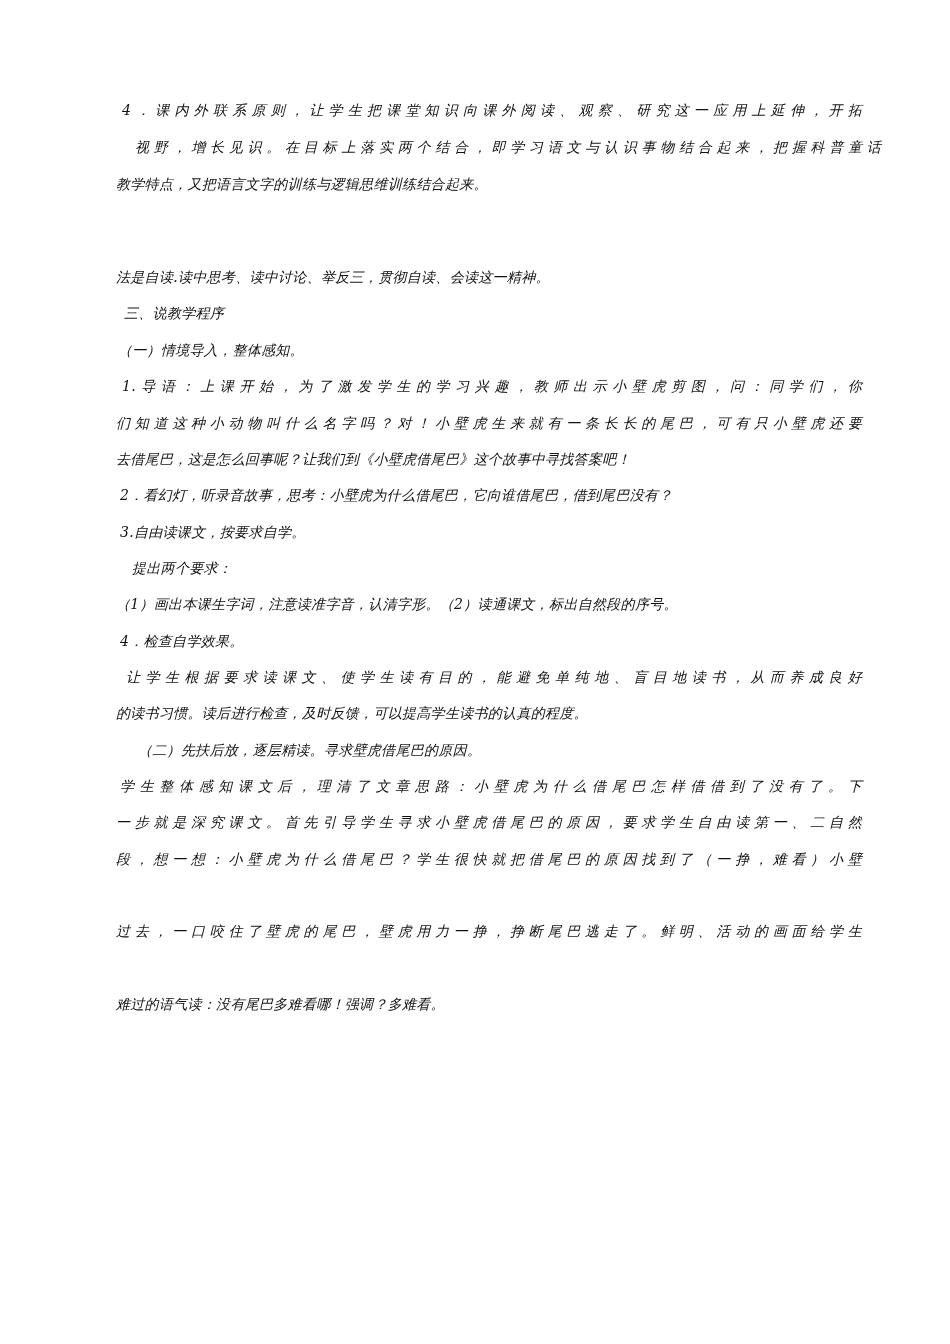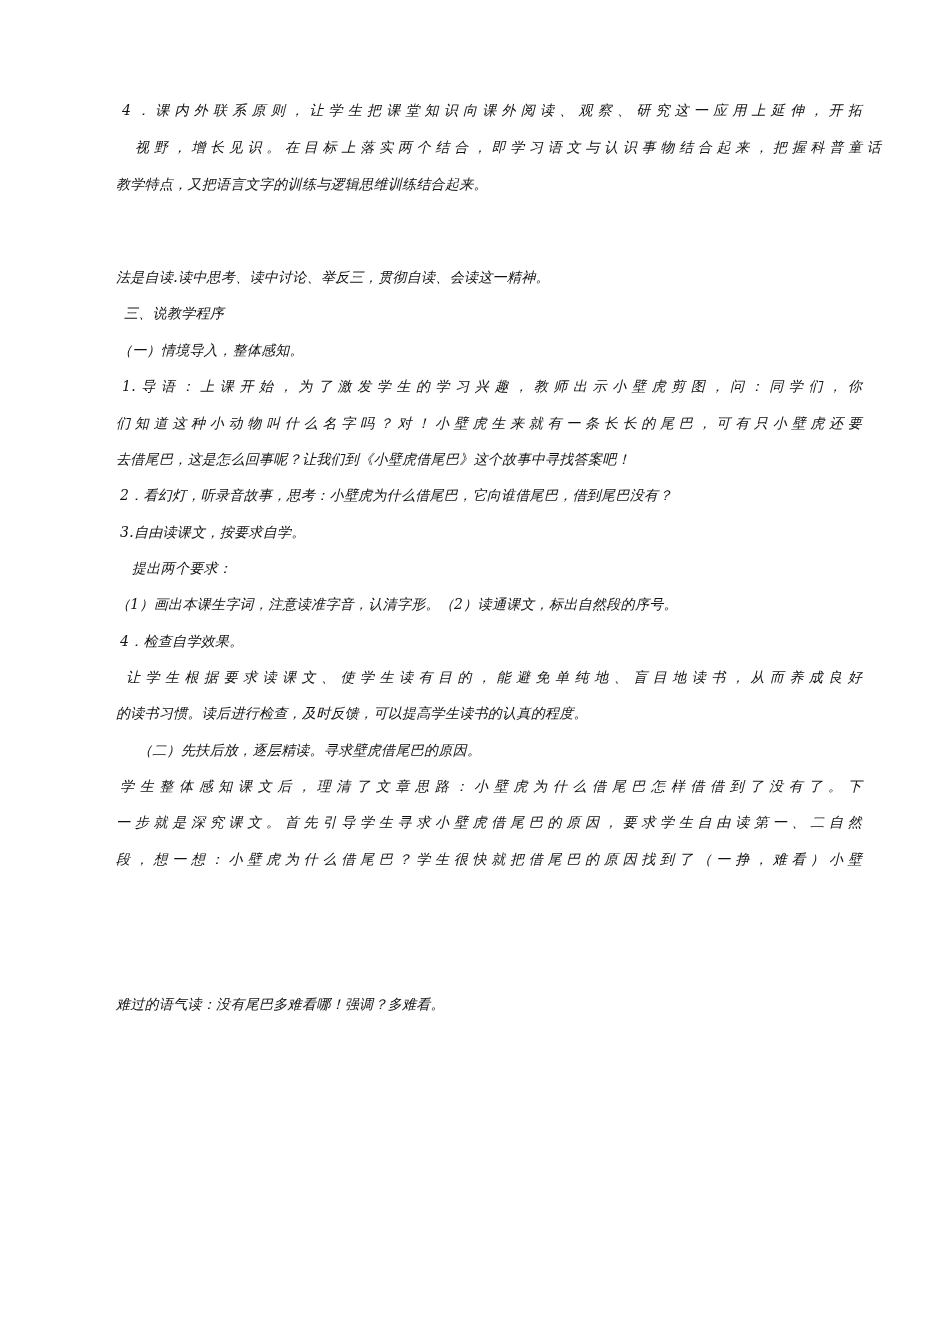--- a/index.html
+++ b/index.html
@@ -34,15 +34,16 @@
   <div class="ln" style="left:120px;top:630px;">4．检查自学效果。</div>
 
   <div class="ln full" style="left:126px;width:736px;top:666px;">让学生根据要求读课文、使学生读有目的，能避免单纯地、盲目地读书，从而养成良好</div>
   <div class="ln" style="left:116px;top:702px;">的读书习惯。读后进行检查，及时反馈，可以提高学生读书的认真的程度。</div>
 
   <div class="ln" style="left:118px;top:739px;margin-left:20px;">（二）先扶后放，逐层精读。寻求壁虎借尾巴的原因。</div>
 
   <div class="ln full" style="left:120px;width:742px;top:775px;">学生整体感知课文后，理清了文章思路：小壁虎为什么借尾巴怎样借借到了没有了。下</div>
   <div class="ln full" style="top:811px;">一步就是深究课文。首先引导学生寻求小壁虎借尾巴的原因，要求学生自由读第一、二自然</div>
   <div class="ln full" style="top:848px;">段，想一想：小壁虎为什么借尾巴？学生很快就把借尾巴的原因找到了（一挣，难看）小壁</div>
+  <div class="ln full" style="top:920px;">过去，一口咬住了壁虎的尾巴，壁虎用力一挣，挣断尾巴逃走了。鲜明、活动的画面给学生</div>
   <div class="ln" style="left:116px;top:993px;">难过的语气读：没有尾巴多难看哪！强调？多难看。</div>
 
 </div>
 
 </body></html>

